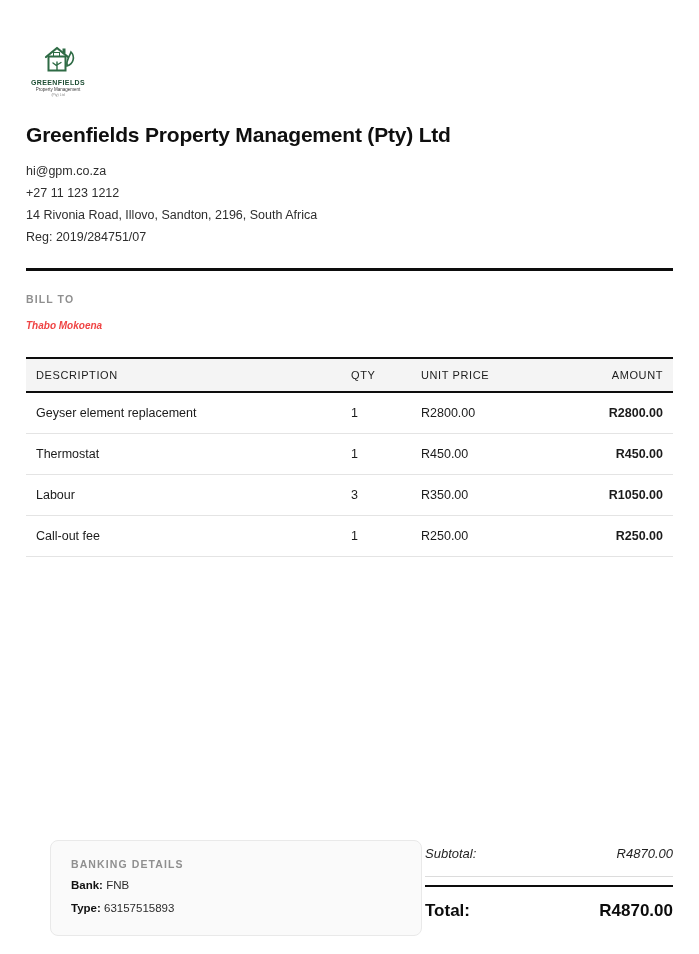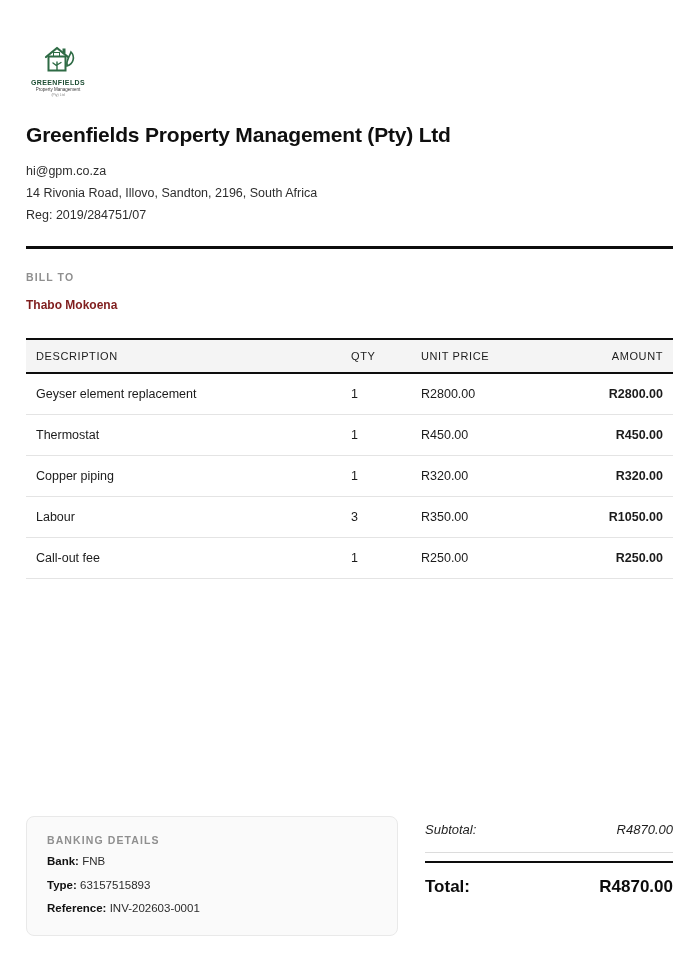--- a/index.html
+++ b/index.html
@@ -47,21 +47,21 @@
     padding: 8px 17px;
   }
 
   
   .divider { border-top: 3px solid #0d0d0d; margin-top: 20px; }
 
   
   .meta { display: flex; justify-content: space-between; margin-top: 22px; }
   .meta-col-right { text-align: right; }
   .section-label { font-size: 10.5px; font-weight: 600; color: #8f8f8f; letter-spacing: 1.1px; }
-  .bill-name { font-size: 12px; font-weight: bold; color: #7f1d1d; margin-top: 15px; }
+  .bill-name { font-size: 10px; font-weight: bold; color: #ef4444; margin-top: 15px; font-style: italic; }
   .detail-line { font-size: 12.5px; color: #222; margin-top: 15px; line-height: 1.25; }
   .detail-line .lbl { font-weight: bold; }
 
   
   .items { width: 100%; border-collapse: collapse; margin-top: 26px; }
   .items thead th {
     background: #f4f4f4;
     border-top: 2px solid #0d0d0d;
     border-bottom: 2px solid #0d0d0d;
     font-size: 11px;
@@ -84,20 +84,21 @@
   .items td.cell-amount { text-align: right; font-weight: bold; }
 
   
   .footer { margin-top: auto; display: flex; justify-content: space-between; align-items: flex-start; padding-bottom: 2px; }
   .banking-box {
     width: 372px;
     background: #fafafa;
     border: 1px solid #e9e9e9;
     border-radius: 8px;
     padding: 17px 20px 18px 20px;
+    margin-left: 24px;
   }
   .banking-line { font-size: 11.5px; color: #2c2c2c; margin-top: 8px; line-height: 1.35; }
   .banking-line .lbl { font-weight: bold; color: #111; }
   .banking-line:first-of-type { margin-top: 12px; }
 
   .totals { width: 248px; padding-top: 6px; }
   .totals-row { display: flex; justify-content: space-between; align-items: baseline; }
   .subtotal-row { font-size: 13px; color: #1f1f1f; padding-bottom: 15px; border-bottom: 1px solid #dcdcdc; font-style: italic; }
   .totals-sep { border-top: 2.5px solid #0d0d0d; margin-top: 8px; }
   .total-row { padding-top: 14px; font-size: 17px; font-weight: bold; color: #0c0c0c; }
@@ -120,20 +121,21 @@
             <path d="M29 24 C36 22 37 14 33 10 C31 16 28 18 29 24 Z" fill="none" stroke="#2e6b45" stroke-width="1.6"></path>
           </svg>
         </span>
         <div class="logo-name">GREENFIELDS</div>
         <div class="logo-sub">Property Management</div>
         <div class="logo-sub2">(Pty) Ltd</div>
       </div>
       <div class="company-name">Greenfields Property Management (Pty) Ltd</div>
       <div class="contact">
         <div>hi@gpm.co.za</div>
+        <div>+27 11 123 1212</div>
         <div>14 Rivonia Road, Illovo, Sandton, 2196, South Africa</div>
         <div>Reg: 2019/284751/07</div>
       </div>
     </div>
   </div>
 
   <div class="divider"></div>
 
   <div class="meta">
     <div class="meta-col-left">
@@ -156,26 +158,20 @@
         <td>Geyser element replacement</td>
         <td>1</td>
         <td>R2800.00</td>
         <td class="cell-amount">R2800.00</td>
       </tr>
       <tr>
         <td>Thermostat</td>
         <td>1</td>
         <td>R450.00</td>
         <td class="cell-amount">R450.00</td>
-      </tr>
-      <tr>
-        <td>Copper piping</td>
-        <td>1</td>
-        <td>R320.00</td>
-        <td class="cell-amount">R320.00</td>
       </tr>
       <tr>
         <td>Labour</td>
         <td>3</td>
         <td>R350.00</td>
         <td class="cell-amount">R1050.00</td>
       </tr>
       <tr>
         <td>Call-out fee</td>
         <td>1</td>
@@ -183,21 +179,20 @@
         <td class="cell-amount">R250.00</td>
       </tr>
     </tbody>
   </table>
 
   <div class="footer">
     <div class="banking-box">
       <div class="section-label">BANKING DETAILS</div>
       <div class="banking-line"><span class="lbl">Bank:</span><span> FNB</span></div>
       <div class="banking-line"><span class="lbl">Type:</span><span> 63157515893</span></div>
-      <div class="banking-line"><span class="lbl">Reference:</span><span> INV-202603-0001</span></div>
     </div>
     <div class="totals">
       <div class="totals-row subtotal-row">
         <span>Subtotal:</span>
         <span>R4870.00</span>
       </div>
       <div class="totals-sep"></div>
       <div class="totals-row total-row">
         <span>Total:</span>
         <span>R4870.00</span>

